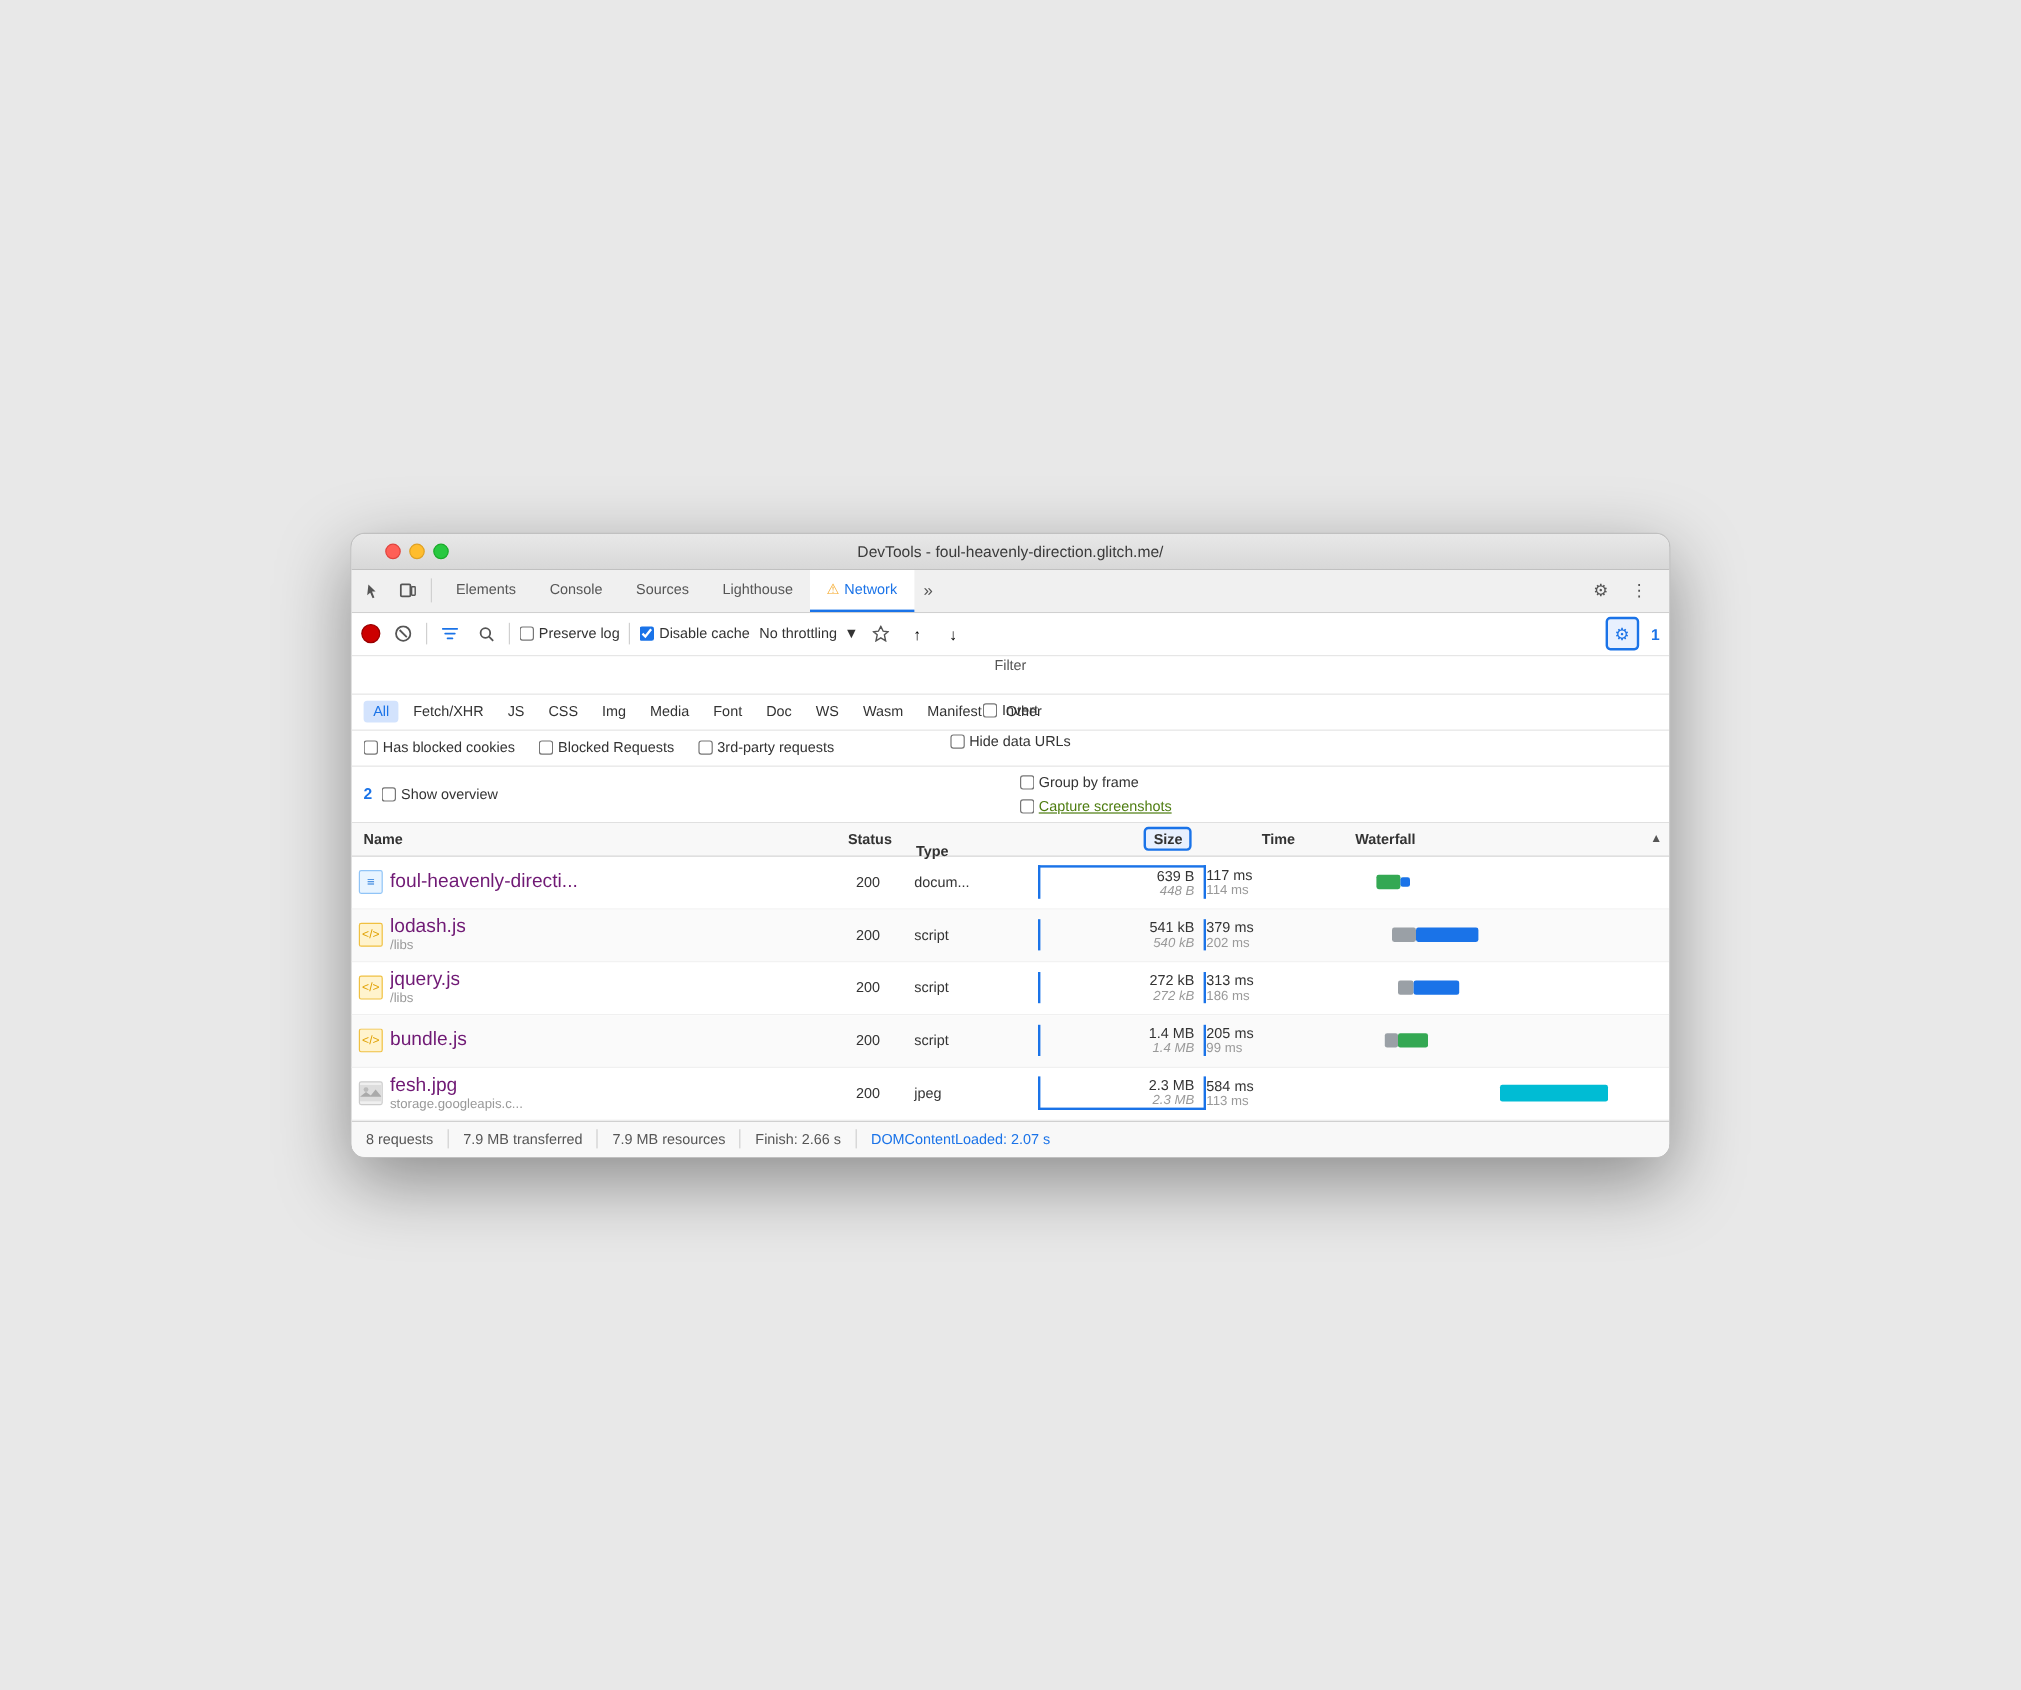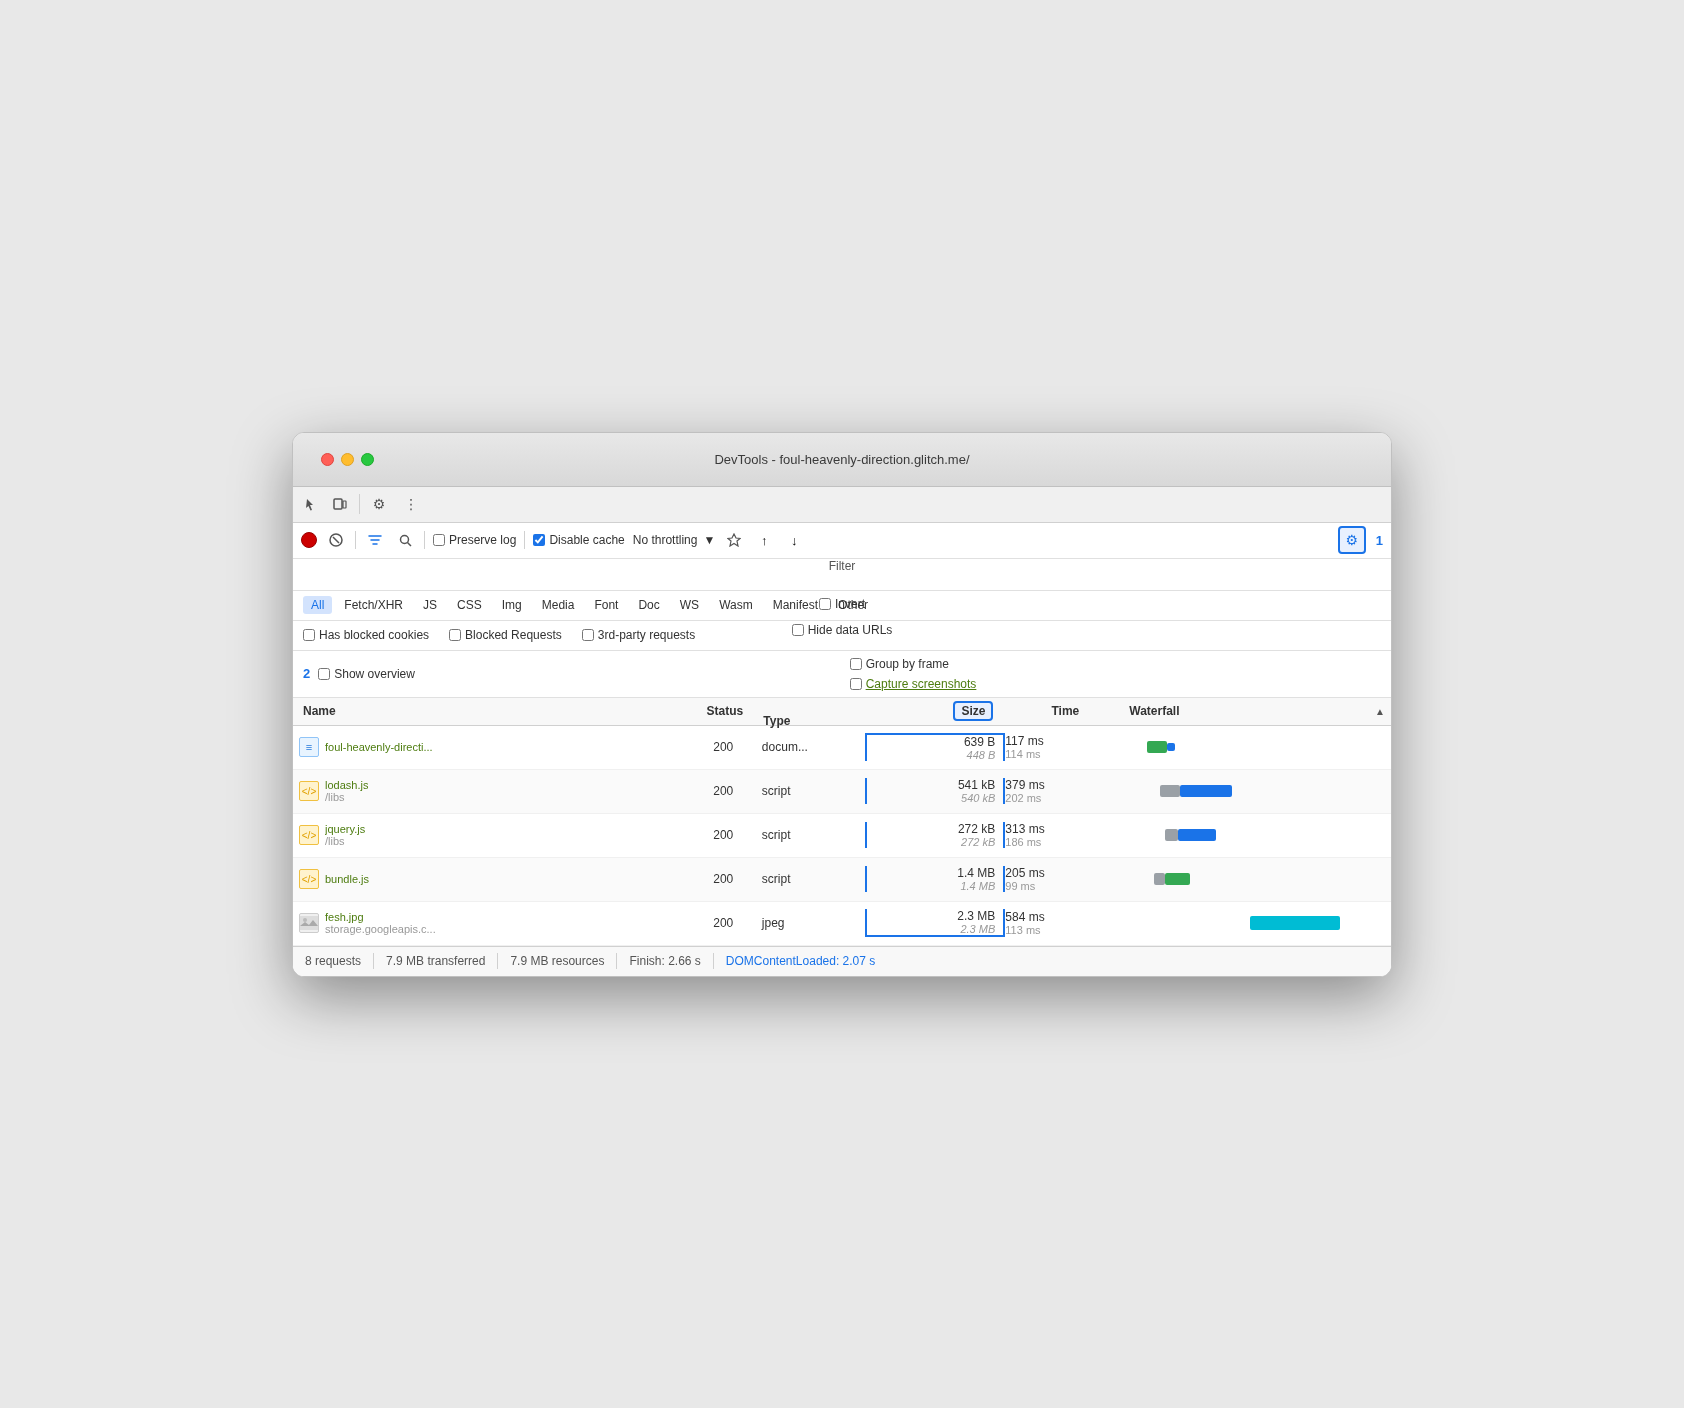--- a/index.html
+++ b/index.html
@@ -14,21 +14,21 @@
     .window {
       width: 1100px;
       background: #f5f5f5;
       border-radius: 12px;
       box-shadow: 0 20px 60px rgba(0,0,0,0.4);
       overflow: hidden;
       border: 1px solid #c0c0c0;
     }
     .title-bar {
       background: linear-gradient(to bottom, #e8e8e8, #d8d8d8);
-      height: 54px;
+      height: 30px;
       display: flex;
       align-items: center;
       padding: 0 28px;
       border-bottom: 1px solid #c0c0c0;
       position: relative;
     }
     .traffic-lights {
       display: flex;
       gap: 7px;
     }
@@ -352,22 +352,22 @@
       display: flex;
       align-items: center;
       overflow: hidden;
     }
     .name-text {
       display: flex;
       flex-direction: column;
       overflow: hidden;
     }
     .name-main {
-      font-size: 11px;
-      color: #4d7c0f;
+      font-size: 16px;
+      color: #701a75;
       white-space: nowrap;
       overflow: hidden;
       text-overflow: ellipsis;
     }
     .name-sub {
       font-size: 11px;
       color: #999;
     }
     .cell-status { flex: 0.6; text-align: center; font-size: 12px; color: #333; }
     .cell-type { flex: 0.8; font-size: 12px; color: #333; }
@@ -463,20 +463,39 @@
           <path d="M2 2 L8 8 L5 8 L7 13 L5.5 13.5 L3.5 9 L1 11 Z" fill="#555"></path>
         </svg>
       </button>
       <button class="toolbar-icon-btn">
         <svg width="14" height="14" viewBox="0 0 14 14" fill="none">
           <rect x="1" y="2" width="8" height="10" rx="1" stroke="#555" stroke-width="1.5" fill="none"></rect>
           <rect x="10" y="4" width="3" height="7" rx="0.5" stroke="#555" stroke-width="1.2" fill="none"></rect>
         </svg>
       </button>
       <div class="toolbar-divider"></div>
+      <div class="tab-list">
+        <div class="tab">
+          <span>Elements</span>
+        </div>
+        <div class="tab">
+          <span>Console</span>
+        </div>
+        <div class="tab">
+          <span>Sources</span>
+        </div>
+        <div class="tab">
+          <span>Lighthouse</span>
+        </div>
+        <div class="tab active">
+          <span class="tab-warning">⚠</span>
+          <span>Network</span>
+        </div>
+        <div class="tab-more">»</div>
+      </div>
       <div class="toolbar-right">
         <button class="toolbar-icon-btn">⚙</button>
         <button class="toolbar-icon-btn">⋮</button>
       </div>
     </div>
 
     <div class="network-toolbar">
       <div class="record-btn"></div>
       <button class="nt-btn">
         <svg width="14" height="14" viewBox="0 0 14 14">

